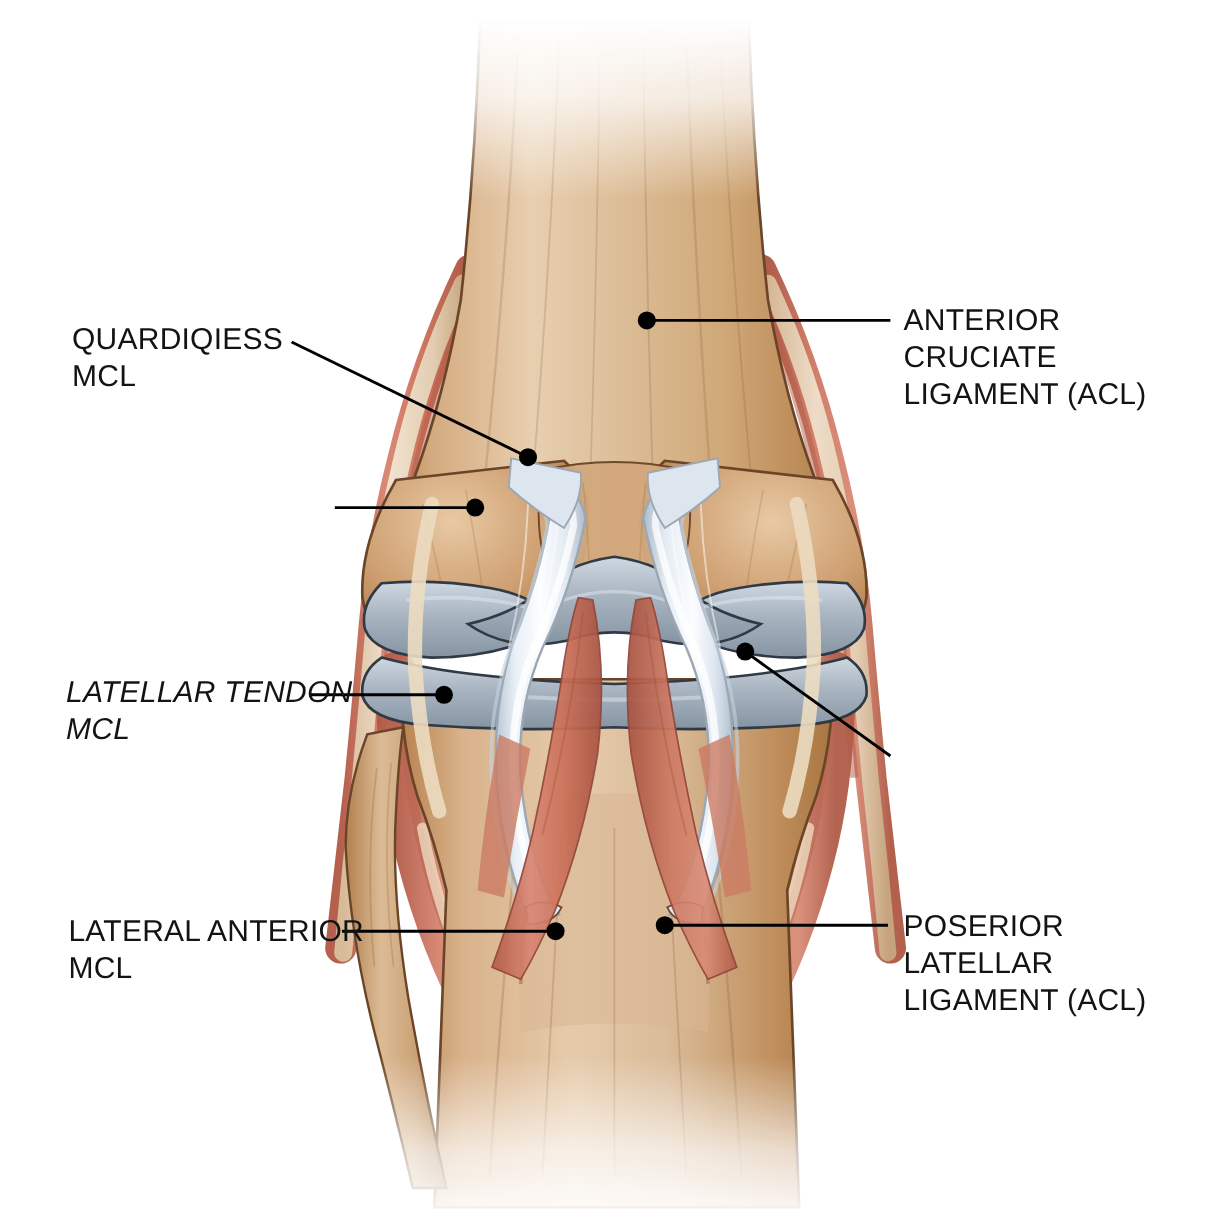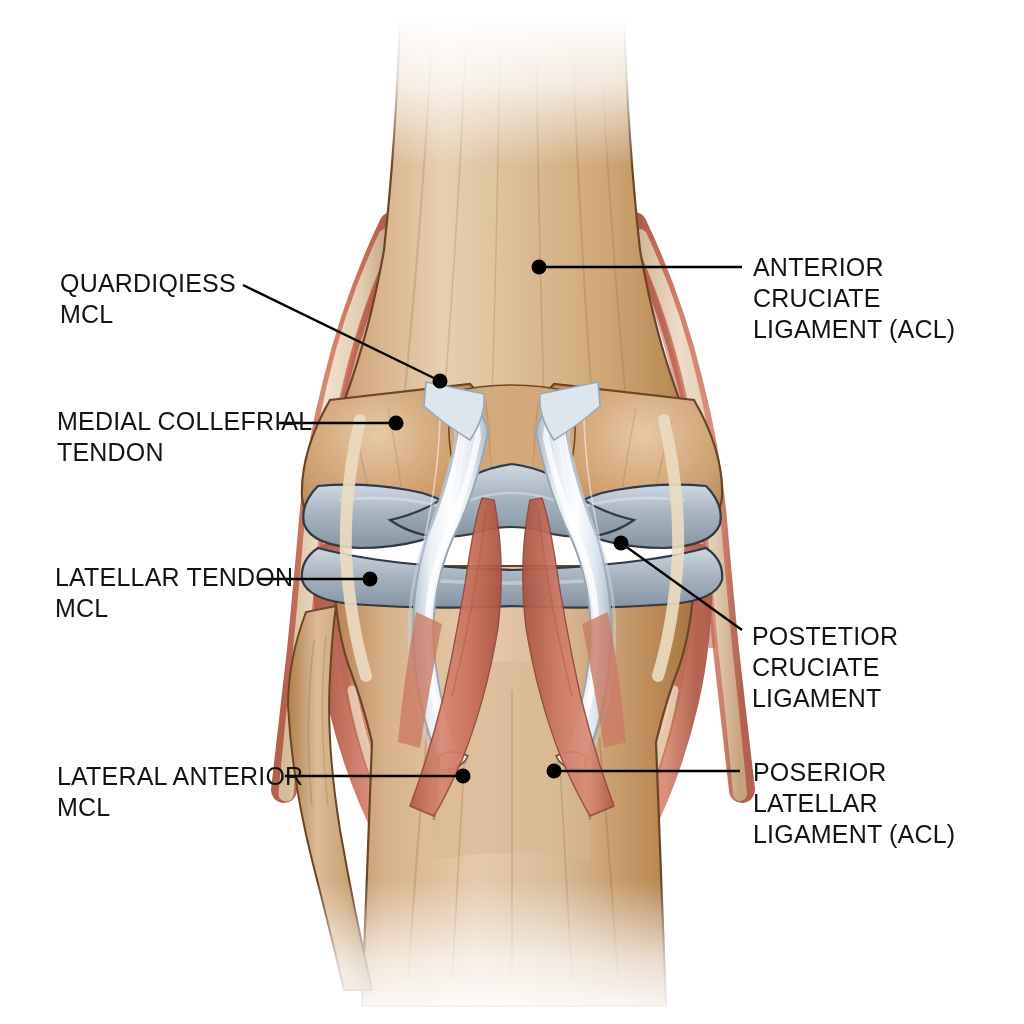--- a/index.html
+++ b/index.html
@@ -324,32 +324,28 @@
       <circle cx="539" cy="267" r="7.5"></circle>
       <circle cx="621" cy="543" r="7.5"></circle>
       <circle cx="554" cy="771" r="7.5"></circle>
     </g>
   </svg>
 
   <div id="labels">
     <div class="label left" style="left:60px; top:268px;">QUARDIQIESS
 MCL</div>
 
-    <div class="label left" style="left:57px; top:406px;">MEDIAL COLLEFRIAL
-TENDON</div>
-
-    <div class="label left" style="left:55px; top:562px;">LATELLAR TENDON
+
+    <div class="label left" style="left:55px; top:562px;font-style:italic;">LATELLAR TENDON
   MCL</div>
 
     <div class="label left" style="left:57px; top:761px;">LATERAL ANTERIOR
   MCL</div>
 
     <div class="label right" style="left:753px; top:252px;">ANTERIOR CRUCIATE
 LIGAMENT (ACL)</div>
 
-    <div class="label right" style="left:752px; top:621px;">POSTETIOR
-CRUCIATE LIGAMENT</div>
 
     <div class="label right" style="left:753px; top:757px;">POSERIOR LATELLAR
 LIGAMENT (ACL)</div>
   </div>
 
 </div>
 
 </body></html>

